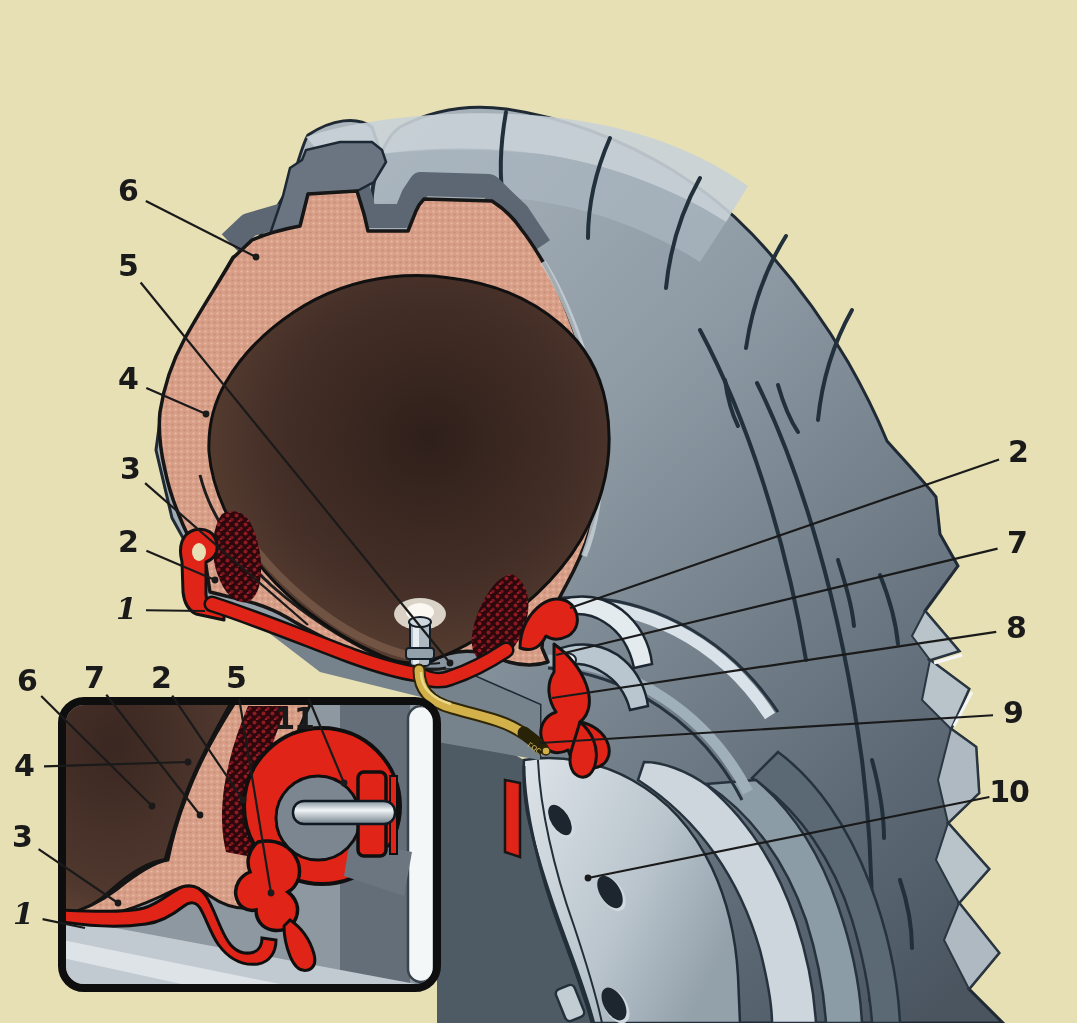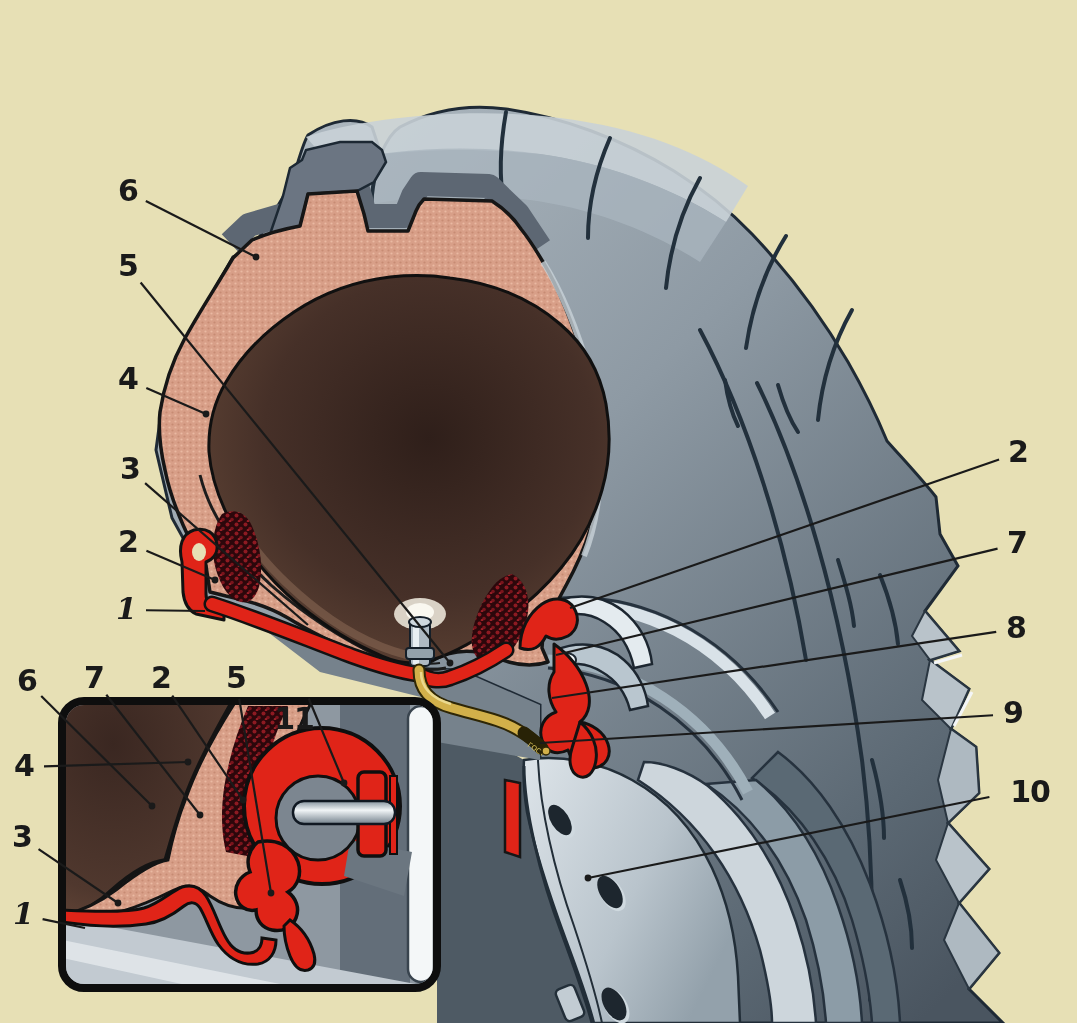--- a/index.html
+++ b/index.html
@@ -305,21 +305,21 @@
       <div class="callout" style="left: 128px; top: 192px;">6</div>
       <div class="callout" style="left: 128px; top: 267px;">5</div>
       <div class="callout" style="left: 128px; top: 380px;">4</div>
       <div class="callout" style="left: 130px; top: 470px;">3</div>
       <div class="callout" style="left: 128px; top: 543px;">2</div>
       <div class="callout italic" style="left: 126px; top: 610px;">1</div>
       <div class="callout" style="left: 1018px; top: 453px;">2</div>
       <div class="callout" style="left: 1017px; top: 544px;">7</div>
       <div class="callout" style="left: 1016px; top: 629px;">8</div>
       <div class="callout" style="left: 1013px; top: 714px;">9</div>
-      <div class="callout" style="left: 1009px; top: 793px; margin-left: 21px;">10</div>
+      <div class="callout" style="left: 1009px; top: 793px;">10</div>
       <div class="callout" style="left: 27px; top: 682px;">6</div>
       <div class="callout" style="left: 94px; top: 679px;">7</div>
       <div class="callout" style="left: 161px; top: 679px;">2</div>
       <div class="callout" style="left: 236px; top: 679px;">5</div>
       <div class="callout" style="left: 294px; top: 680px; margin-top: 40px;">11</div>
       <div class="callout" style="left: 24px; top: 767px;">4</div>
       <div class="callout" style="left: 22px; top: 838px;">3</div>
       <div class="callout italic" style="left: 23px; top: 915px;">1</div>
     </div>
 

